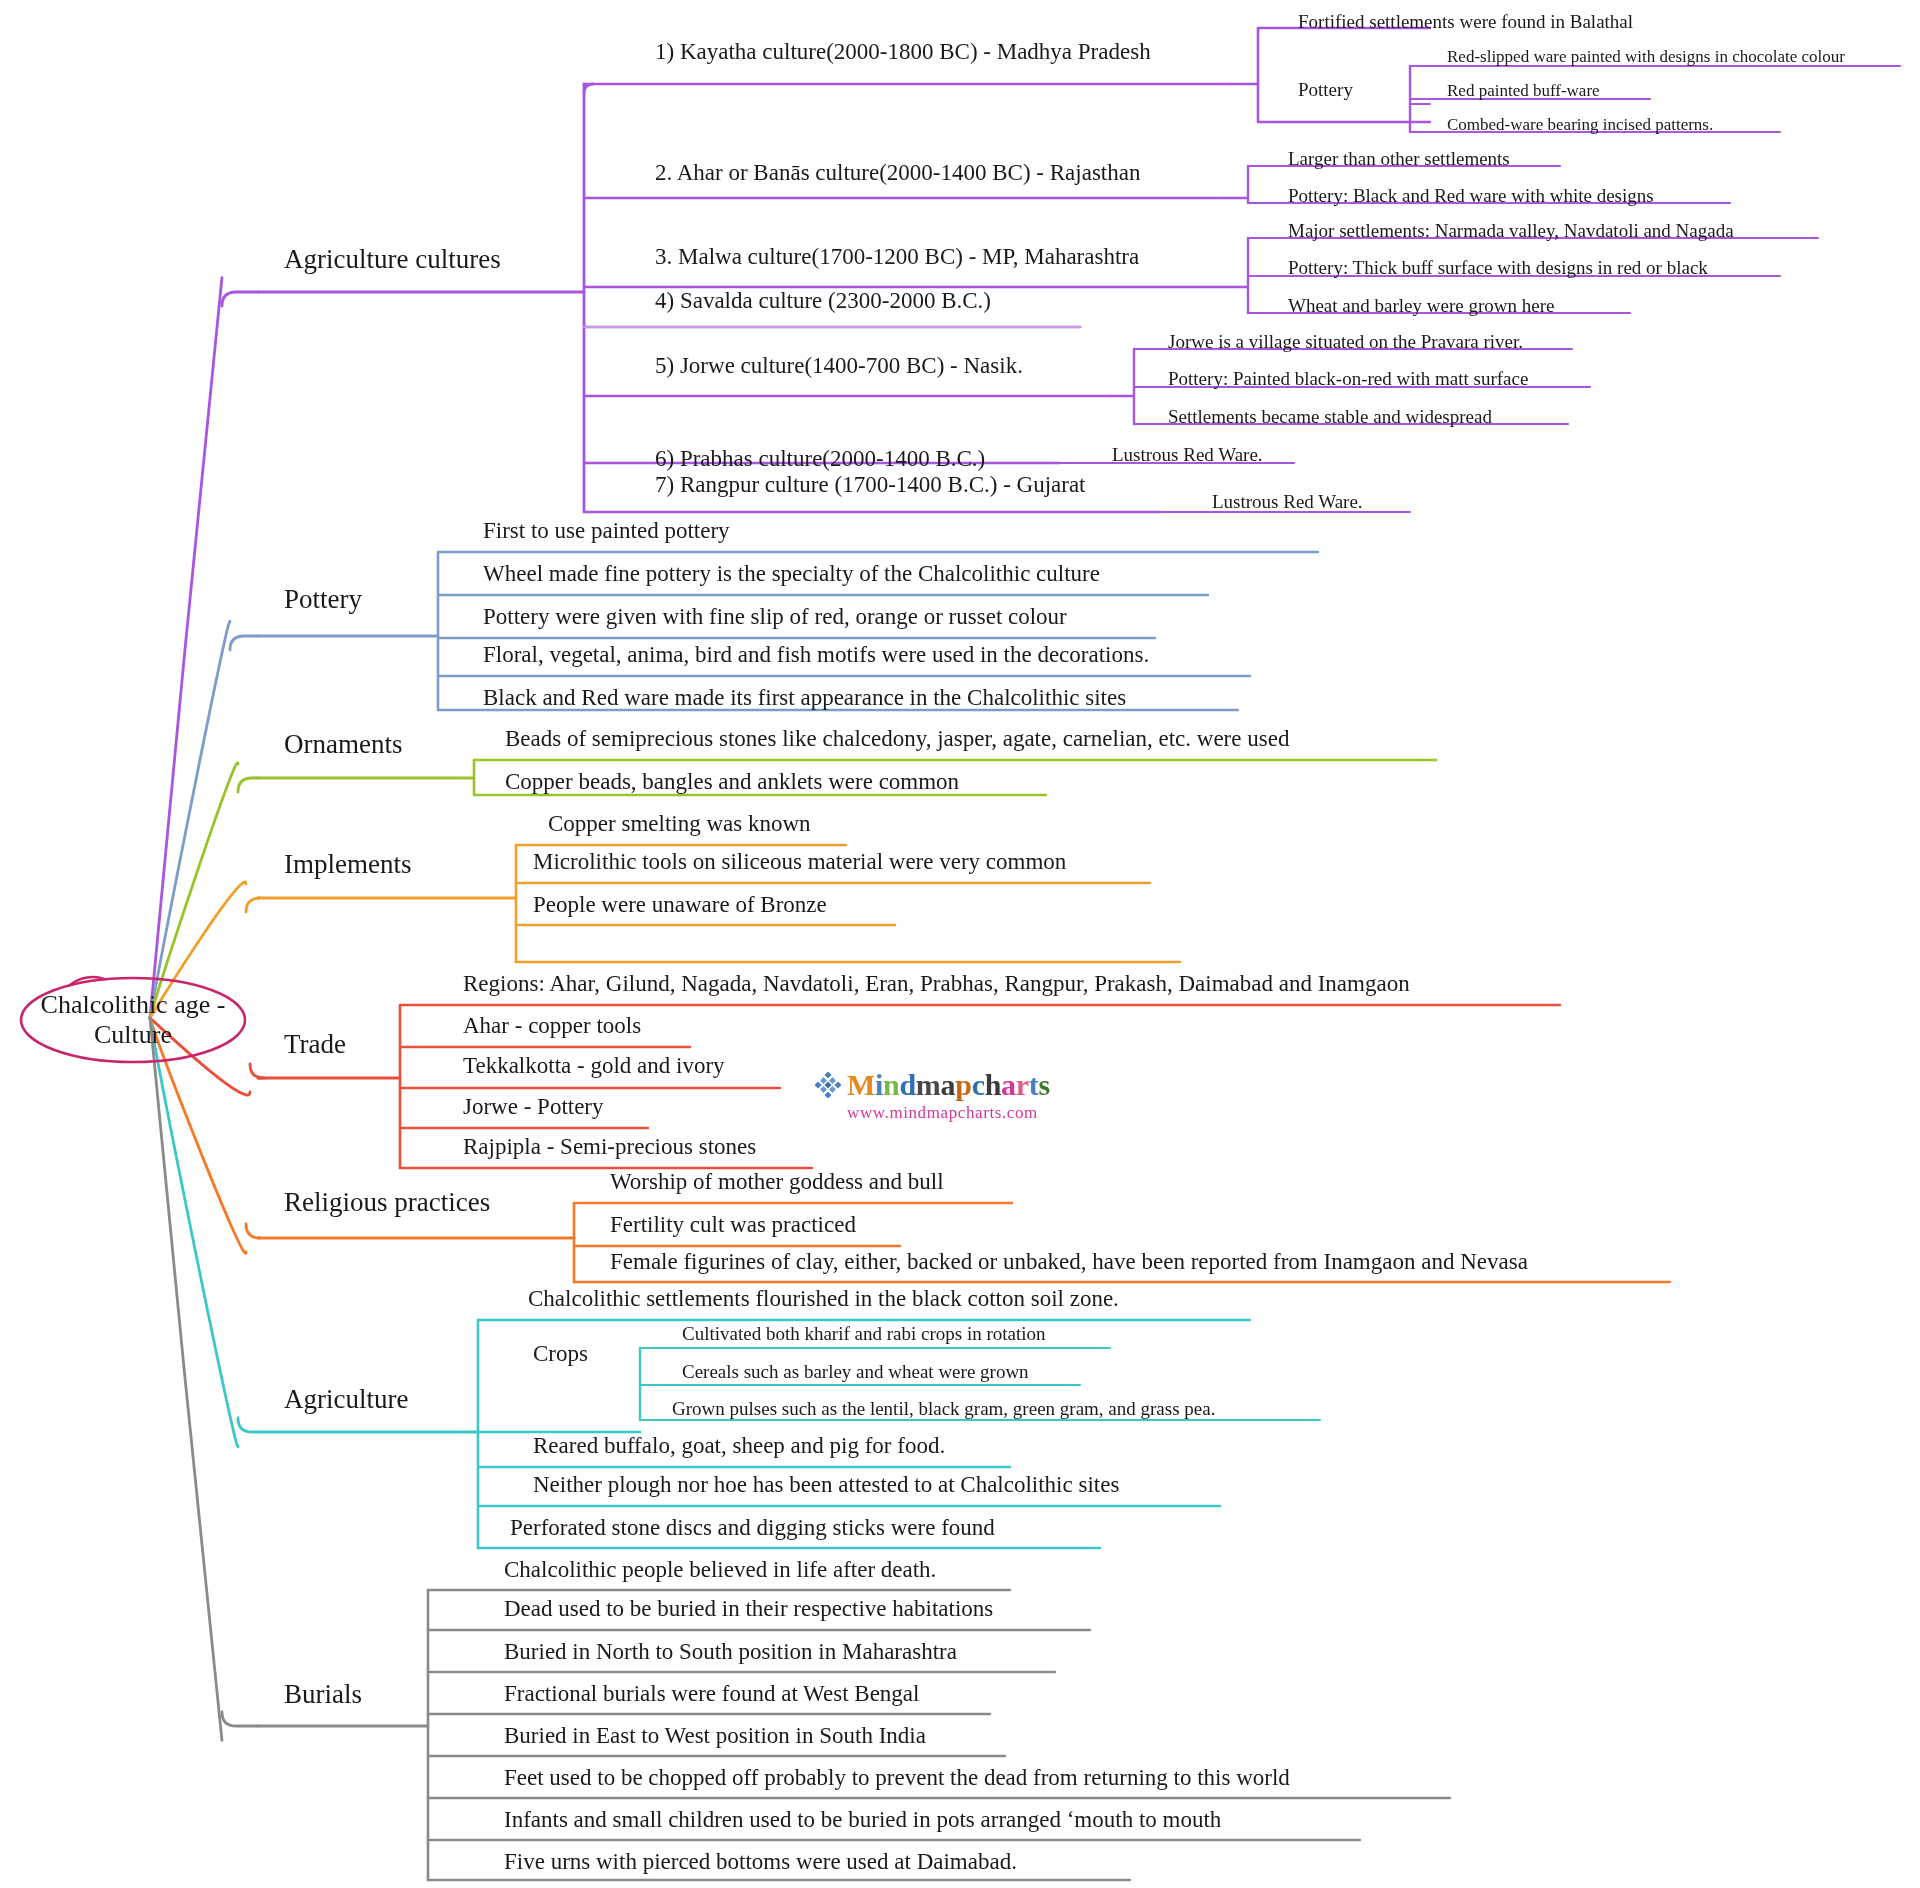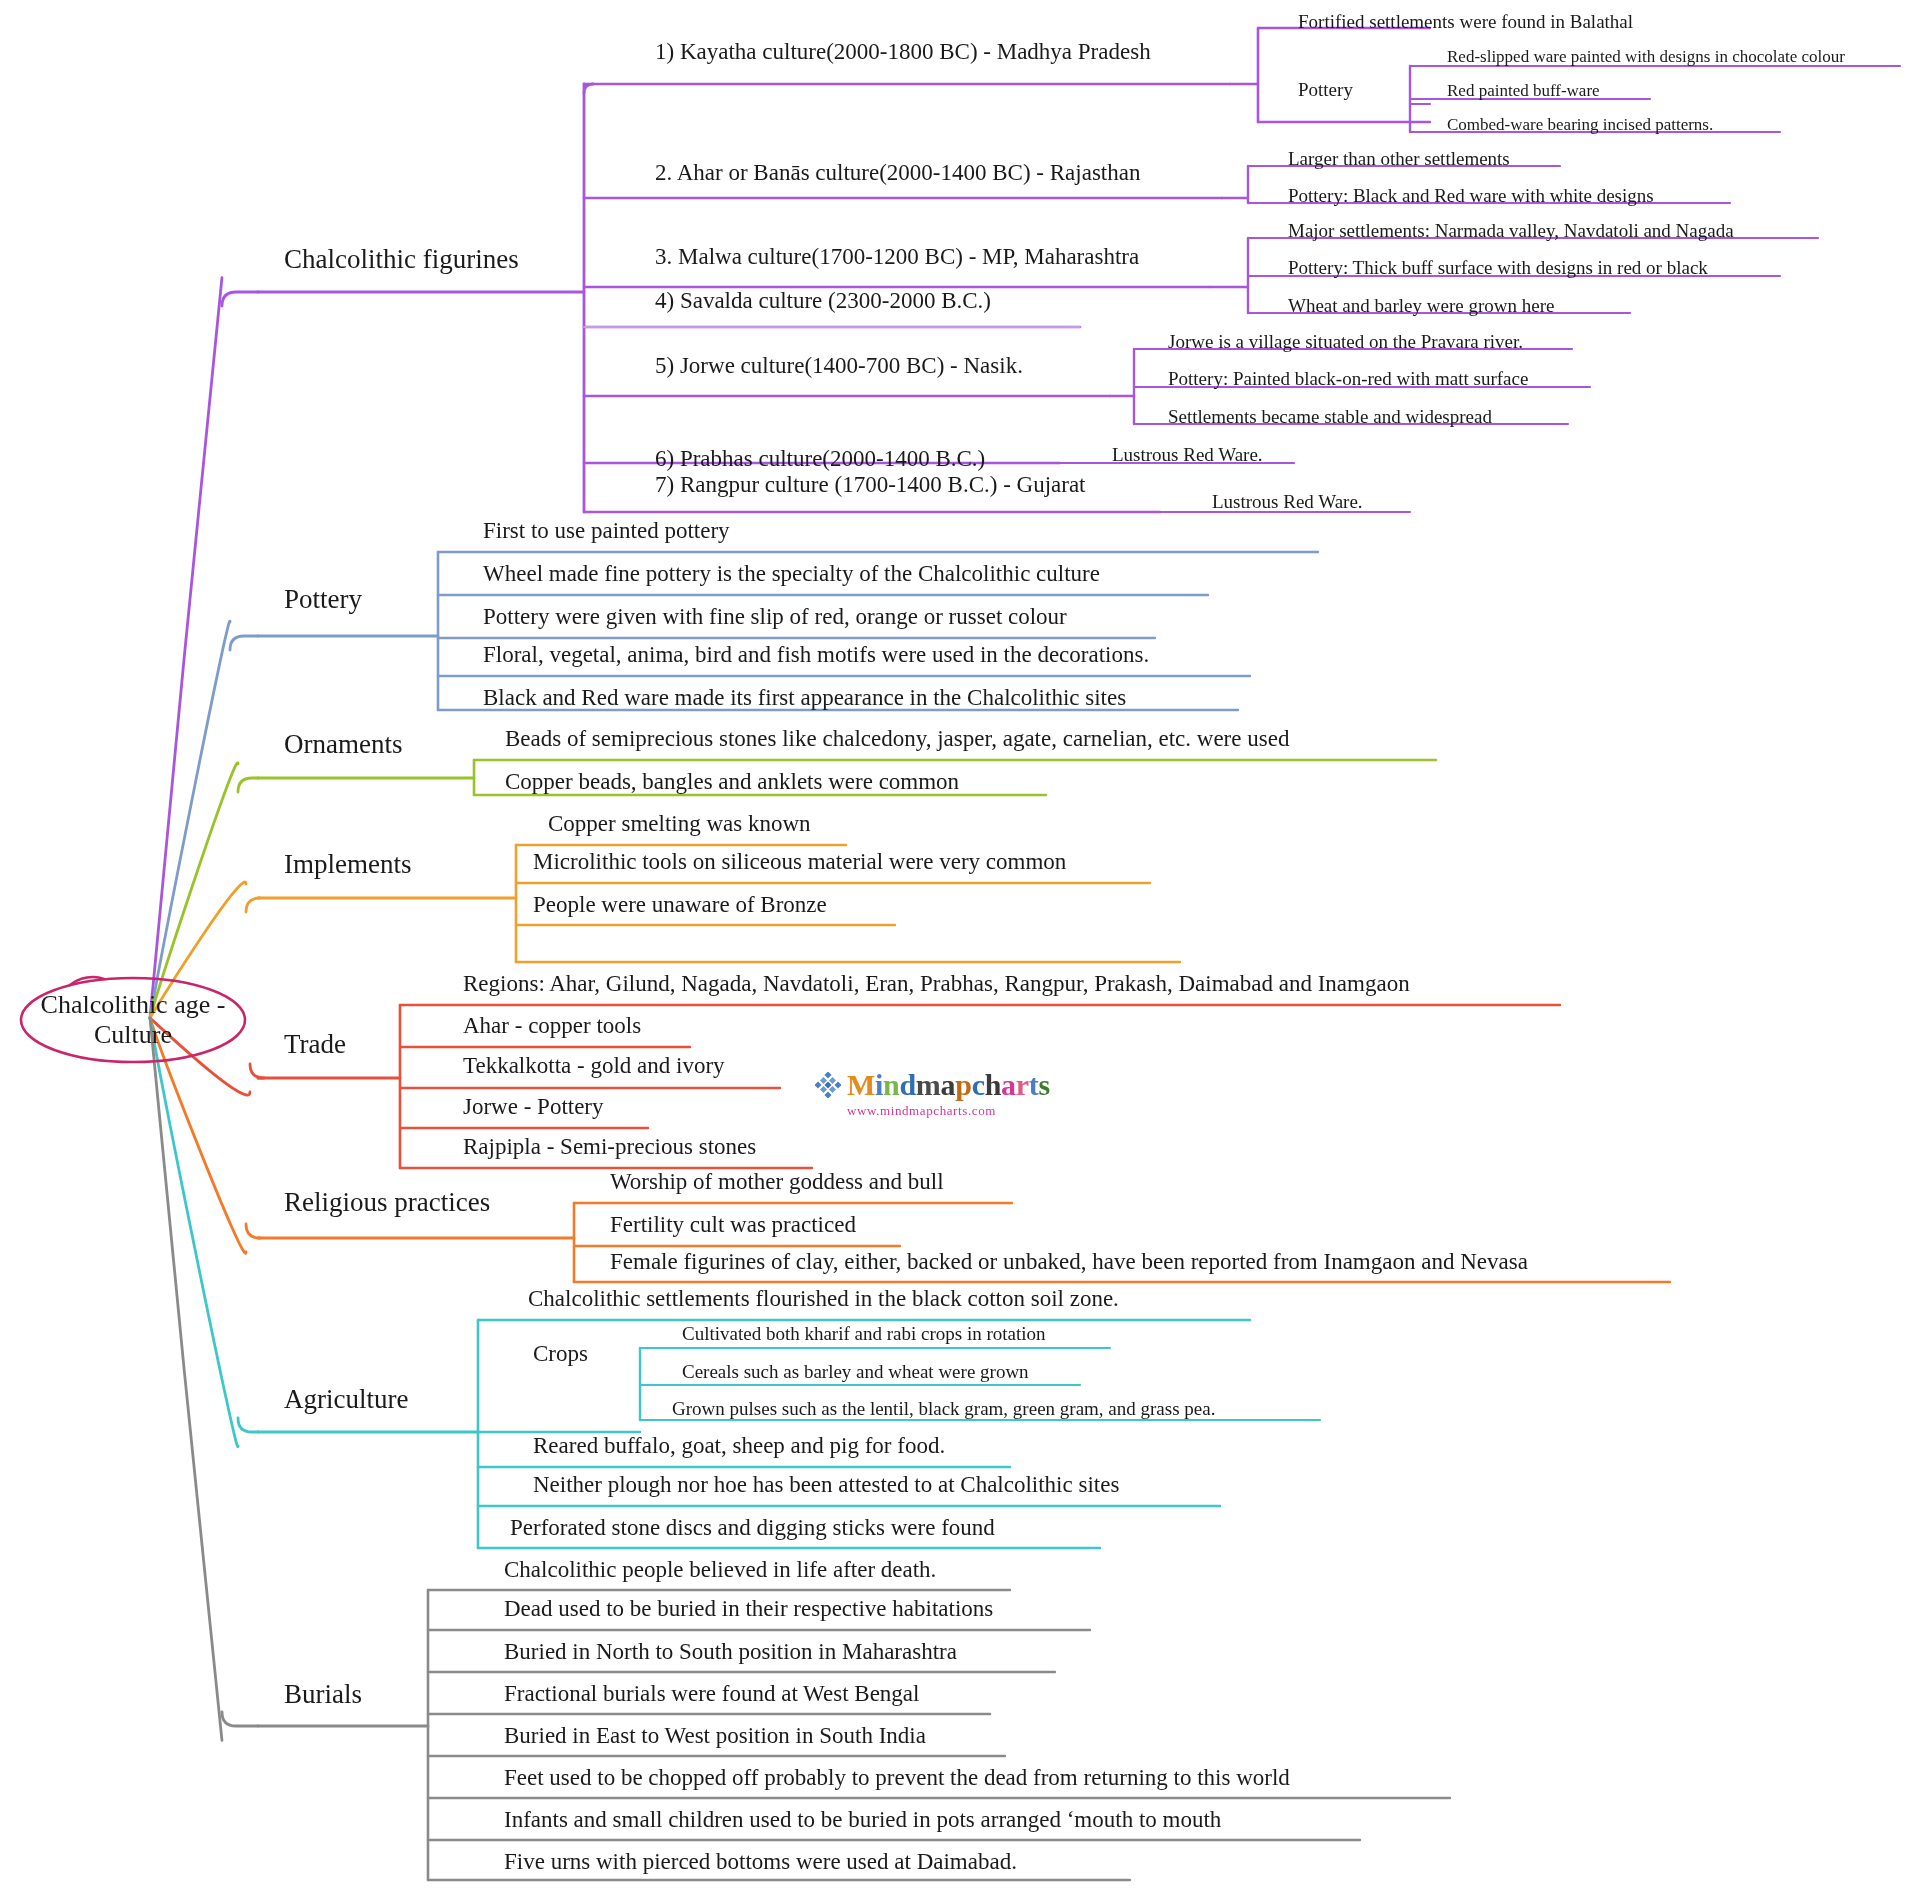--- a/index.html
+++ b/index.html
@@ -59,21 +59,21 @@
     flex: none;
   }
   #logo .wordmark {
     font-family: "Liberation Serif", serif;
     font-size: 30px;
     font-weight: bold;
     letter-spacing: -0.3px;
   }
   #logo .url {
     font-family: "Liberation Serif", serif;
-    font-size: 13px;
+    font-size: 17px;
     color: #d4379a;
     letter-spacing: 0.6px;
     margin-left: 32px;
     margin-top: 1px;
   }
 </style>
 </head>
 <body>
 
 <div id="root">
@@ -184,21 +184,21 @@
     </svg>
 
   <div class="root-node" id="root-node" style="left:18px; top:975px; width:230px; height:90px;">
     <svg style="position:absolute;left:0;top:0;" width="230" height="90">
       <ellipse cx="115" cy="45" rx="112" ry="42" fill="none" stroke="#c9256b" stroke-width="2.6"></ellipse>
       <path d="M 52 10 C 62 2 76 0 86 4" fill="none" stroke="#c9256b" stroke-width="2.6" stroke-linecap="round"></path>
     </svg>
     <span style="position:relative;z-index:2;">Chalcolithic age - Culture</span>
   </div>
 
-  <div class="node lvl1" style="left:284px; top:245px;">Chalcolithic figurines</div>
+  <div class="node lvl1" style="left:284px; top:245px;">Agriculture cultures</div>
   <div class="node lvl1" style="left:284px; top:585px;">Pottery</div>
   <div class="node lvl1" style="left:284px; top:730px;">Ornaments</div>
   <div class="node lvl1" style="left:284px; top:850px;">Implements</div>
   <div class="node lvl1" style="left:284px; top:1030px;">Trade</div>
   <div class="node lvl1" style="left:284px; top:1188px;">Religious practices</div>
   <div class="node lvl1" style="left:284px; top:1385px;">Agriculture</div>
   <div class="node lvl1" style="left:284px; top:1680px;">Burials</div>
 
   <div class="node lvl2" style="left:655px; top:40px;">1) Kayatha culture(2000-1800 BC) - Madhya Pradesh</div>
   <div class="node lvl2" style="left:655px; top:161px;">2. Ahar or Banās culture(2000-1400 BC) - Rajasthan</div>

